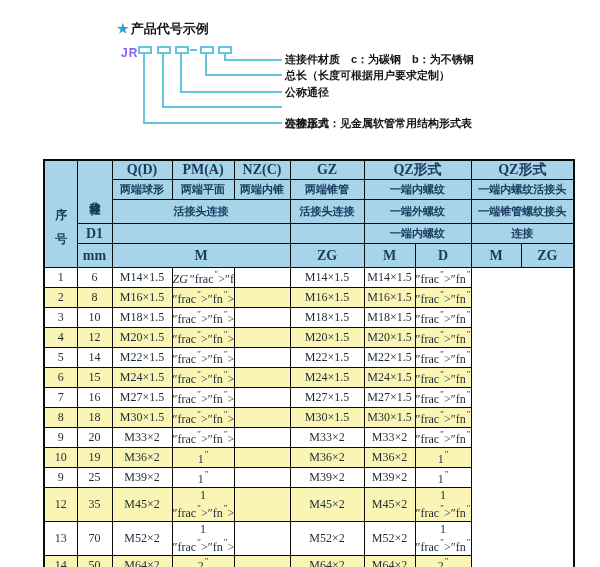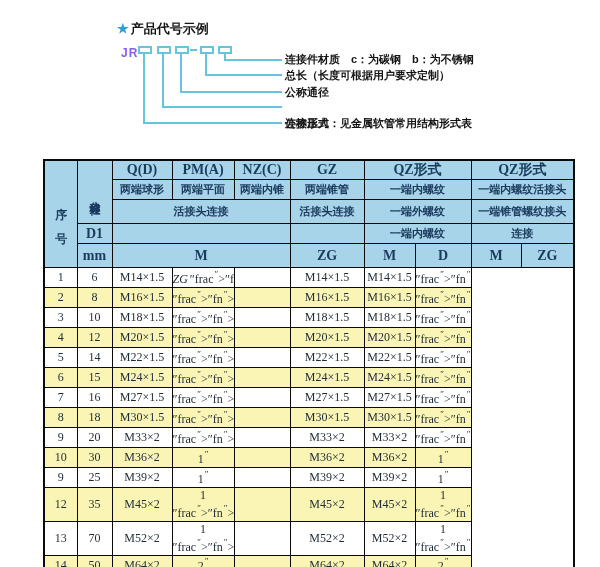--- a/index.html
+++ b/index.html
@@ -226,21 +226,21 @@
             <td>20</td>
             <td>M33×2</td>
             <td><span class="&lt;span">″</span>frac<span class="in">″</span>&gt;<span class="&lt;span">″</span>fn<span class="in">″</span>&gt;3fd&gt;4</td>
             <td></td>
             <td>M33×2</td>
             <td>M33×2</td>
             <td><span class="&lt;span">″</span>frac<span class="in">″</span>&gt;<span class="&lt;span">″</span>fn<span class="in">″</span>&gt;3fd&gt;4</td>
           </tr>
           <tr class="data even">
             <td>10</td>
-            <td>30</td>
+            <td>19</td>
             <td>M36×2</td>
             <td>1<span class="in">″</span></td>
             <td></td>
             <td>M36×2</td>
             <td>M36×2</td>
             <td>1<span class="in">″</span></td>
           </tr>
           <tr class="data odd">
             <td>9</td>
             <td>25</td>

